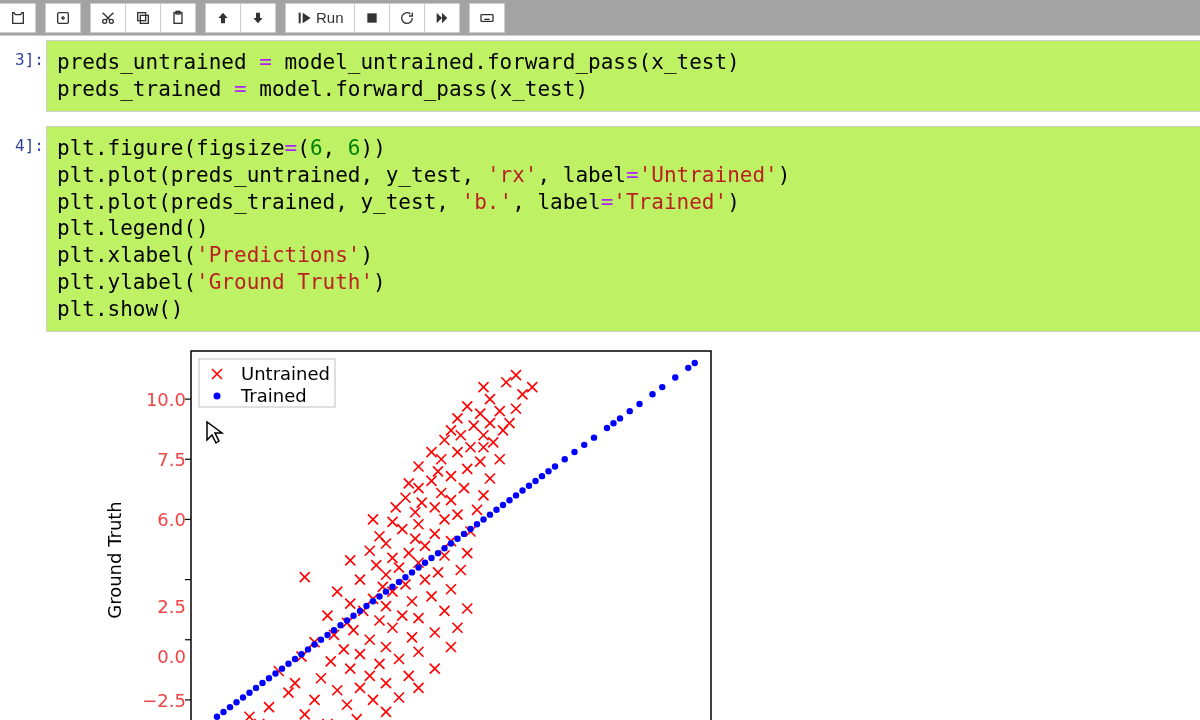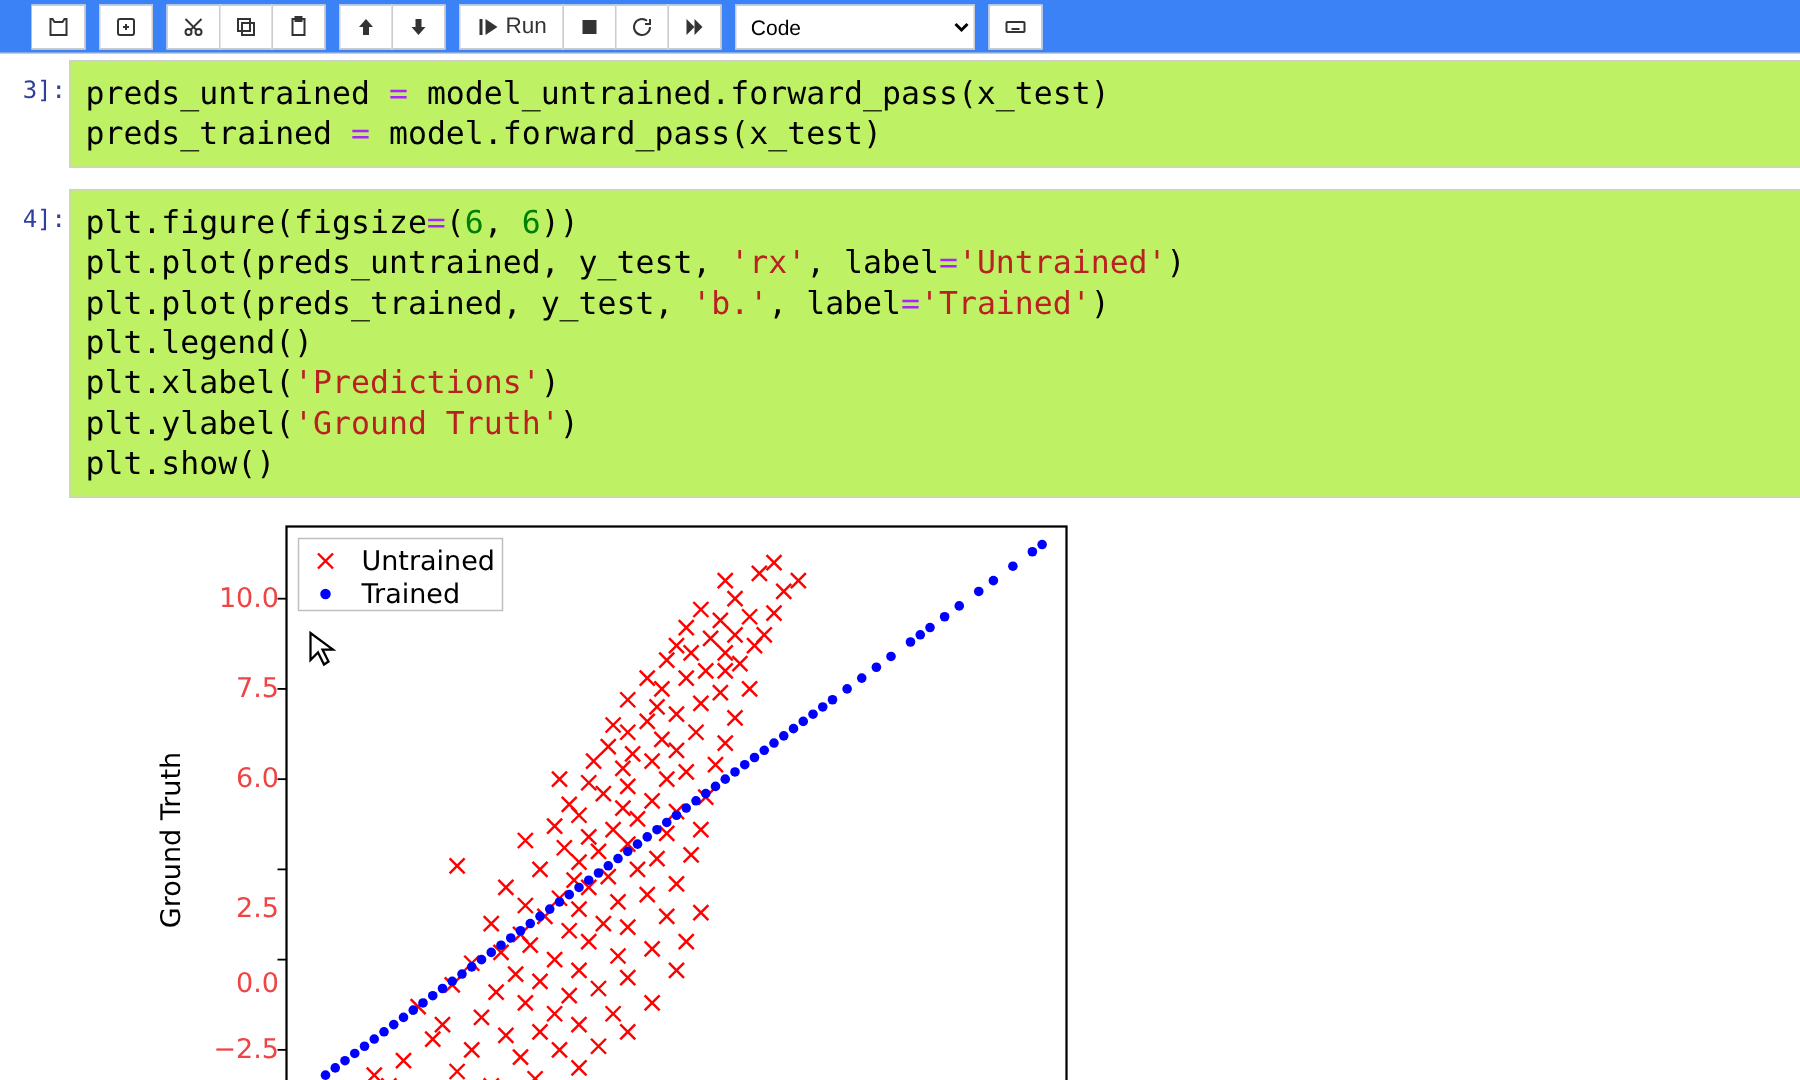--- a/index.html
+++ b/index.html
@@ -12,22 +12,22 @@
     width: 1200px;
     height: 720px;
   }
 
   
   .toolbar {
     display: flex;
     align-items: center;
     height: 36px;
     border-bottom: 1px solid #ccc;
-    background: #3b82f6;
-    padding: 0 21px;
+    background: #a3a3a3;
+    padding: 0 0;
     gap: 0;
   }
   .tb-btn {
     width: 36px;
     height: 30px;
     display: flex;
     align-items: center;
     justify-content: center;
     border: 1px solid #ccc;
     background: #fff;
@@ -199,23 +199,20 @@
         <path d="M20 12a8 8 0 1 1-3-6.2"></path>
         <path d="M20 4v5h-5"></path>
       </svg>
   </button>
   <button class="tb-btn">
     <svg viewBox="0 0 24 24" fill="#333">
         <path d="M4 4l8 8-8 8z"></path>
         <path d="M12 4l8 8-8 8z"></path>
       </svg>
   </button>
-  <select class="tb-select">
-    <option>Code</option>
-  </select>
   <div class="tb-group-gap"></div>
   <button class="tb-btn">
     <svg viewBox="0 0 24 24" fill="none" stroke="#333" stroke-width="2">
         <rect x="3" y="7" width="18" height="10" rx="1"></rect>
         <line x1="6" y1="10" x2="6" y2="10"></line>
         <line x1="9" y1="10" x2="9" y2="10"></line>
         <line x1="12" y1="10" x2="12" y2="10"></line>
         <line x1="15" y1="10" x2="15" y2="10"></line>
         <line x1="18" y1="10" x2="18" y2="10"></line>
         <line x1="8" y1="14" x2="16" y2="14"></line>

